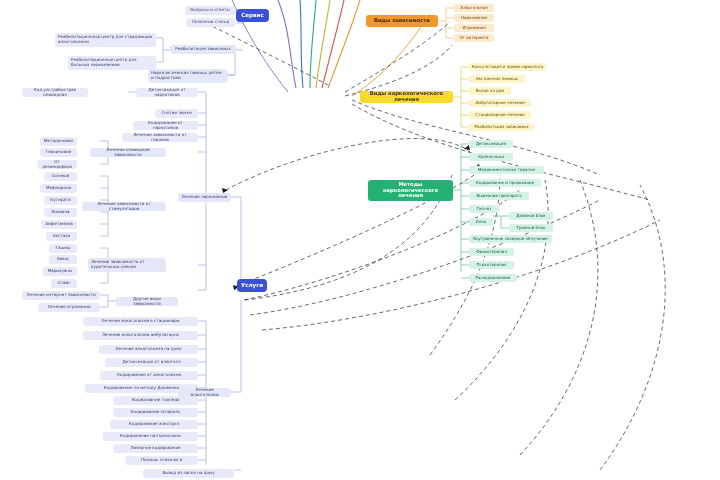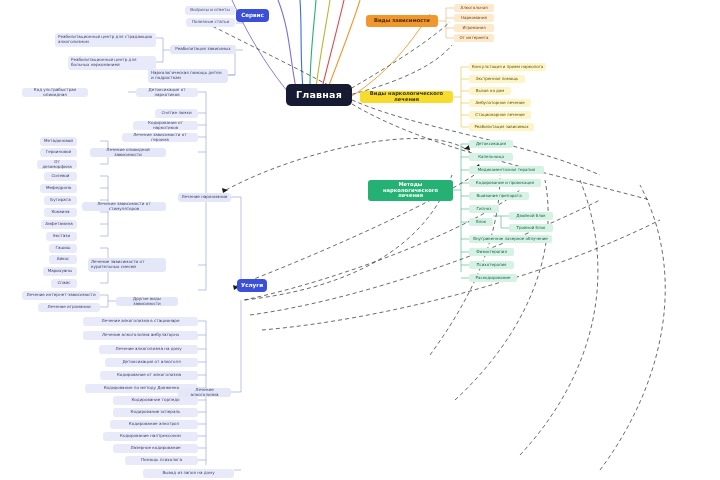--- a/index.html
+++ b/index.html
@@ -200,21 +200,20 @@
     </g>
     <g fill="#1a1a1a">
       <path d="M222,188 l6,2 -5,3 z"></path>
       <path d="M470,150 l-6,-1 5,-4 z"></path>
       <path d="M480,168 l-6,0 5,-4 z"></path>
       <path d="M497,173 l-6,0 5,-4 z"></path>
       <path d="M233,285 l6,2 -5,3 z"></path>
     </g>
   </svg>
 
-  <div class="node n-main" style="left:286px;top:84px;width:66px;height:22px;">Главная</div>
 
   <div class="node n-blue" style="left:236px;top:9px;width:33px;height:13px;">Сервис</div>
   <div class="node n-leaf" style="left:185px;top:6px;width:50px;height:9px;">Вопросы и ответы</div>
   <div class="node n-leaf" style="left:186px;top:18px;width:49px;height:9px;">Полезные статьи</div>
 
   <div class="node n-blue" style="left:237px;top:279px;width:30px;height:13px;">Услуги</div>
 
   <div class="node n-leaf" style="left:55px;top:33px;width:101px;height:14px;text-align:left;justify-content:flex-start;">Реабилитационный центр для страдающих алкоголизмом</div>
   <div class="node n-leaf" style="left:68px;top:56px;width:88px;height:14px;text-align:left;justify-content:flex-start;">Реабилитационный центр для больных наркоманией</div>
   <div class="node n-leaf mid" style="left:170px;top:45px;width:66px;height:9px;">Реабилитация зависимых</div>

